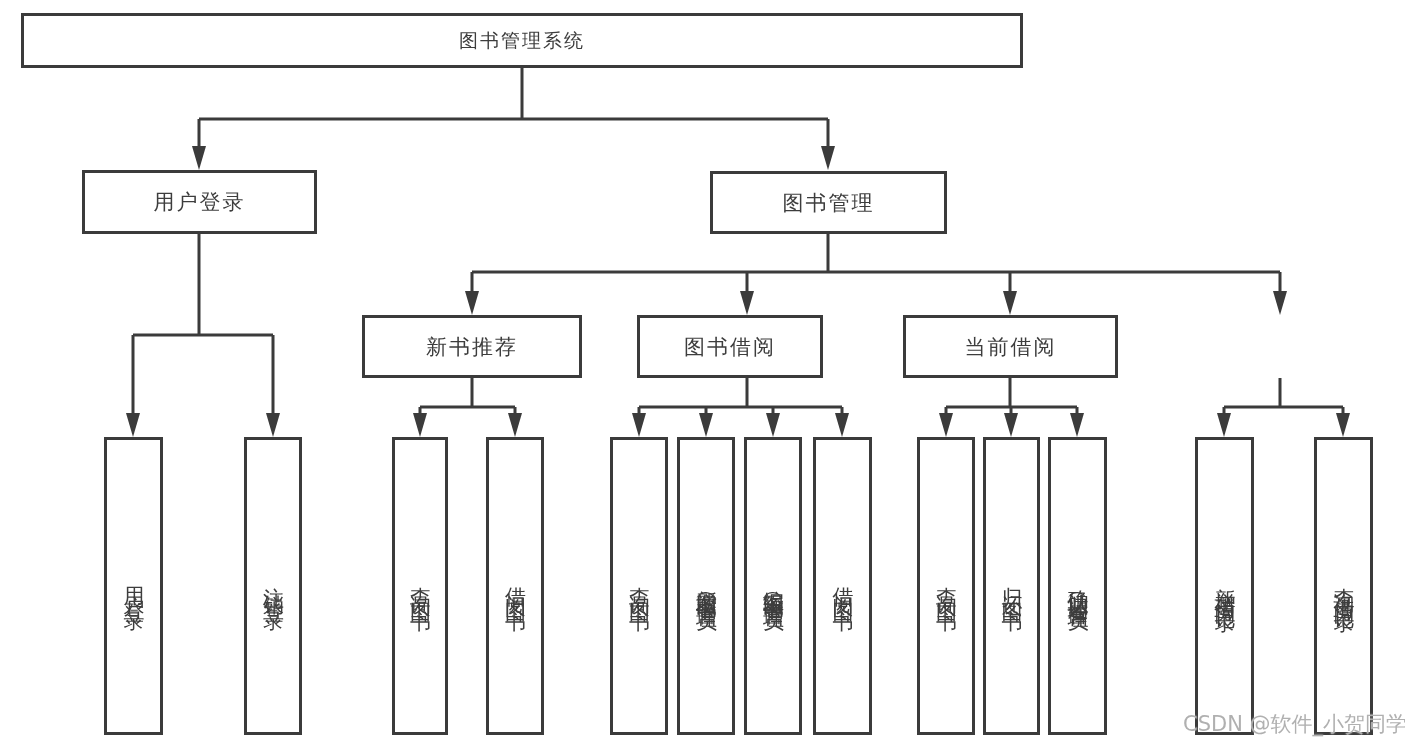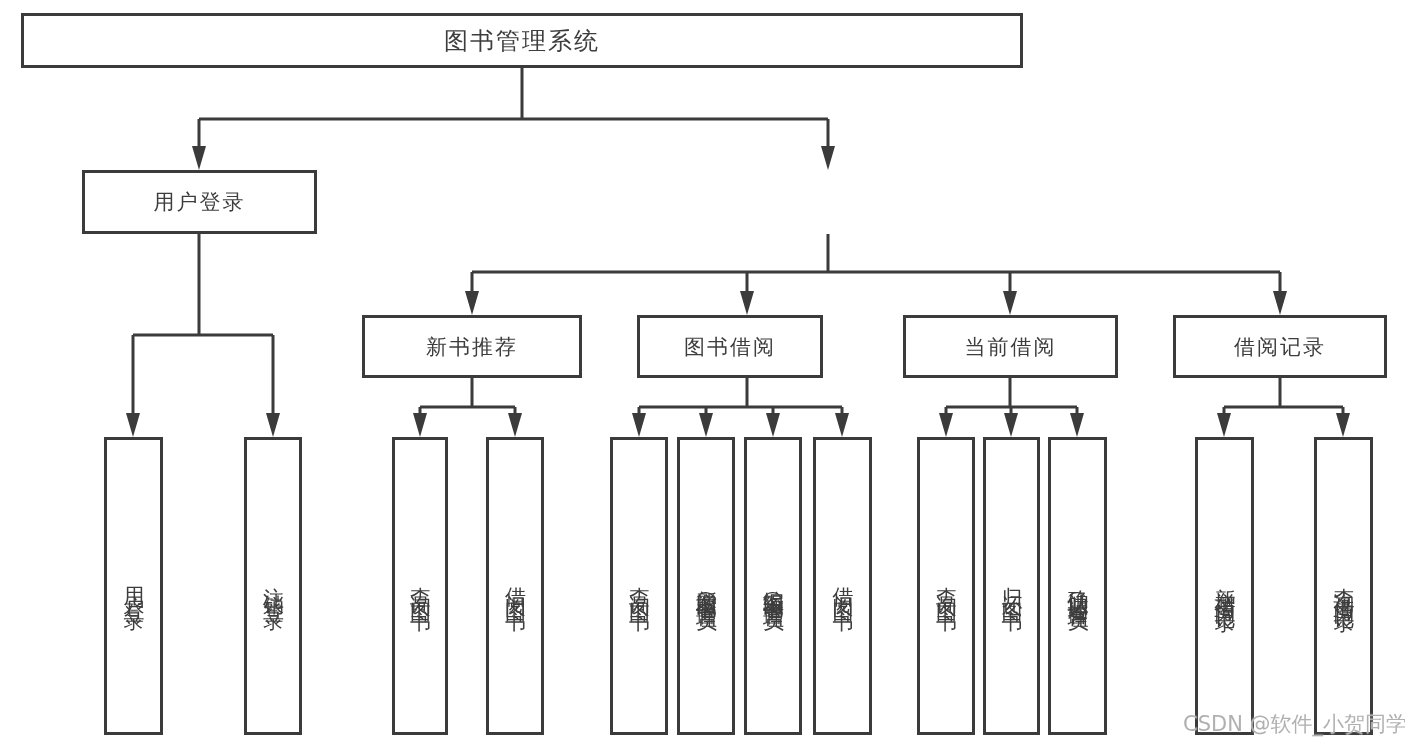--- a/index.html
+++ b/index.html
@@ -31,21 +31,21 @@
     align-items: center;
     justify-content: center;
     color: #3d3d3d;
   }
   .h-label {
     font-size: 21px;
     letter-spacing: 2px;
     white-space: nowrap;
   }
   .root-label {
-    font-size: 24px;
+    font-size: 19px;
     letter-spacing: 2px;
     white-space: nowrap;
     font-family: Liberation Mono, monospace;
   }
   .v-label {
     writing-mode: vertical-rl;
     font-size: 21px;
     letter-spacing: 8px;
     line-height: 1.0;
     white-space: nowrap;
@@ -110,32 +110,32 @@
     </g>
   </svg>
 
   <div class="node" style="left:21px; top:13px; width:1002px; height:55px;">
     <span class="root-label">图书管理系统</span>
   </div>
 
   <div class="node" style="left:82px; top:170px; width:235px; height:64px;">
     <span class="h-label">用户登录</span>
   </div>
+  <div class="node" style="left:710px; top:171px; width:237px; height:63px;">
+    <span class="h-label">图书管理</span>
+  </div>
 
   <div class="node" style="left:362px; top:315px; width:220px; height:63px;">
     <span class="h-label">新书推荐</span>
   </div>
   <div class="node" style="left:637px; top:315px; width:186px; height:63px;">
     <span class="h-label">图书借阅</span>
   </div>
   <div class="node" style="left:903px; top:315px; width:215px; height:63px;text-align:right;">
     <span class="h-label">当前借阅</span>
-  </div>
-  <div class="node" style="left:1173px; top:315px; width:214px; height:63px;">
-    <span class="h-label">借阅记录</span>
   </div>
 
   <div class="node" style="left:104px; top:437px; width:59px; height:298px;">
     <span class="v-label">用户登录</span>
   </div>
   <div class="node" style="left:244px; top:437px; width:58px; height:298px;">
     <span class="v-label">注销登录</span>
   </div>
 
   <div class="node" style="left:392px; top:437px; width:56px; height:298px;">

